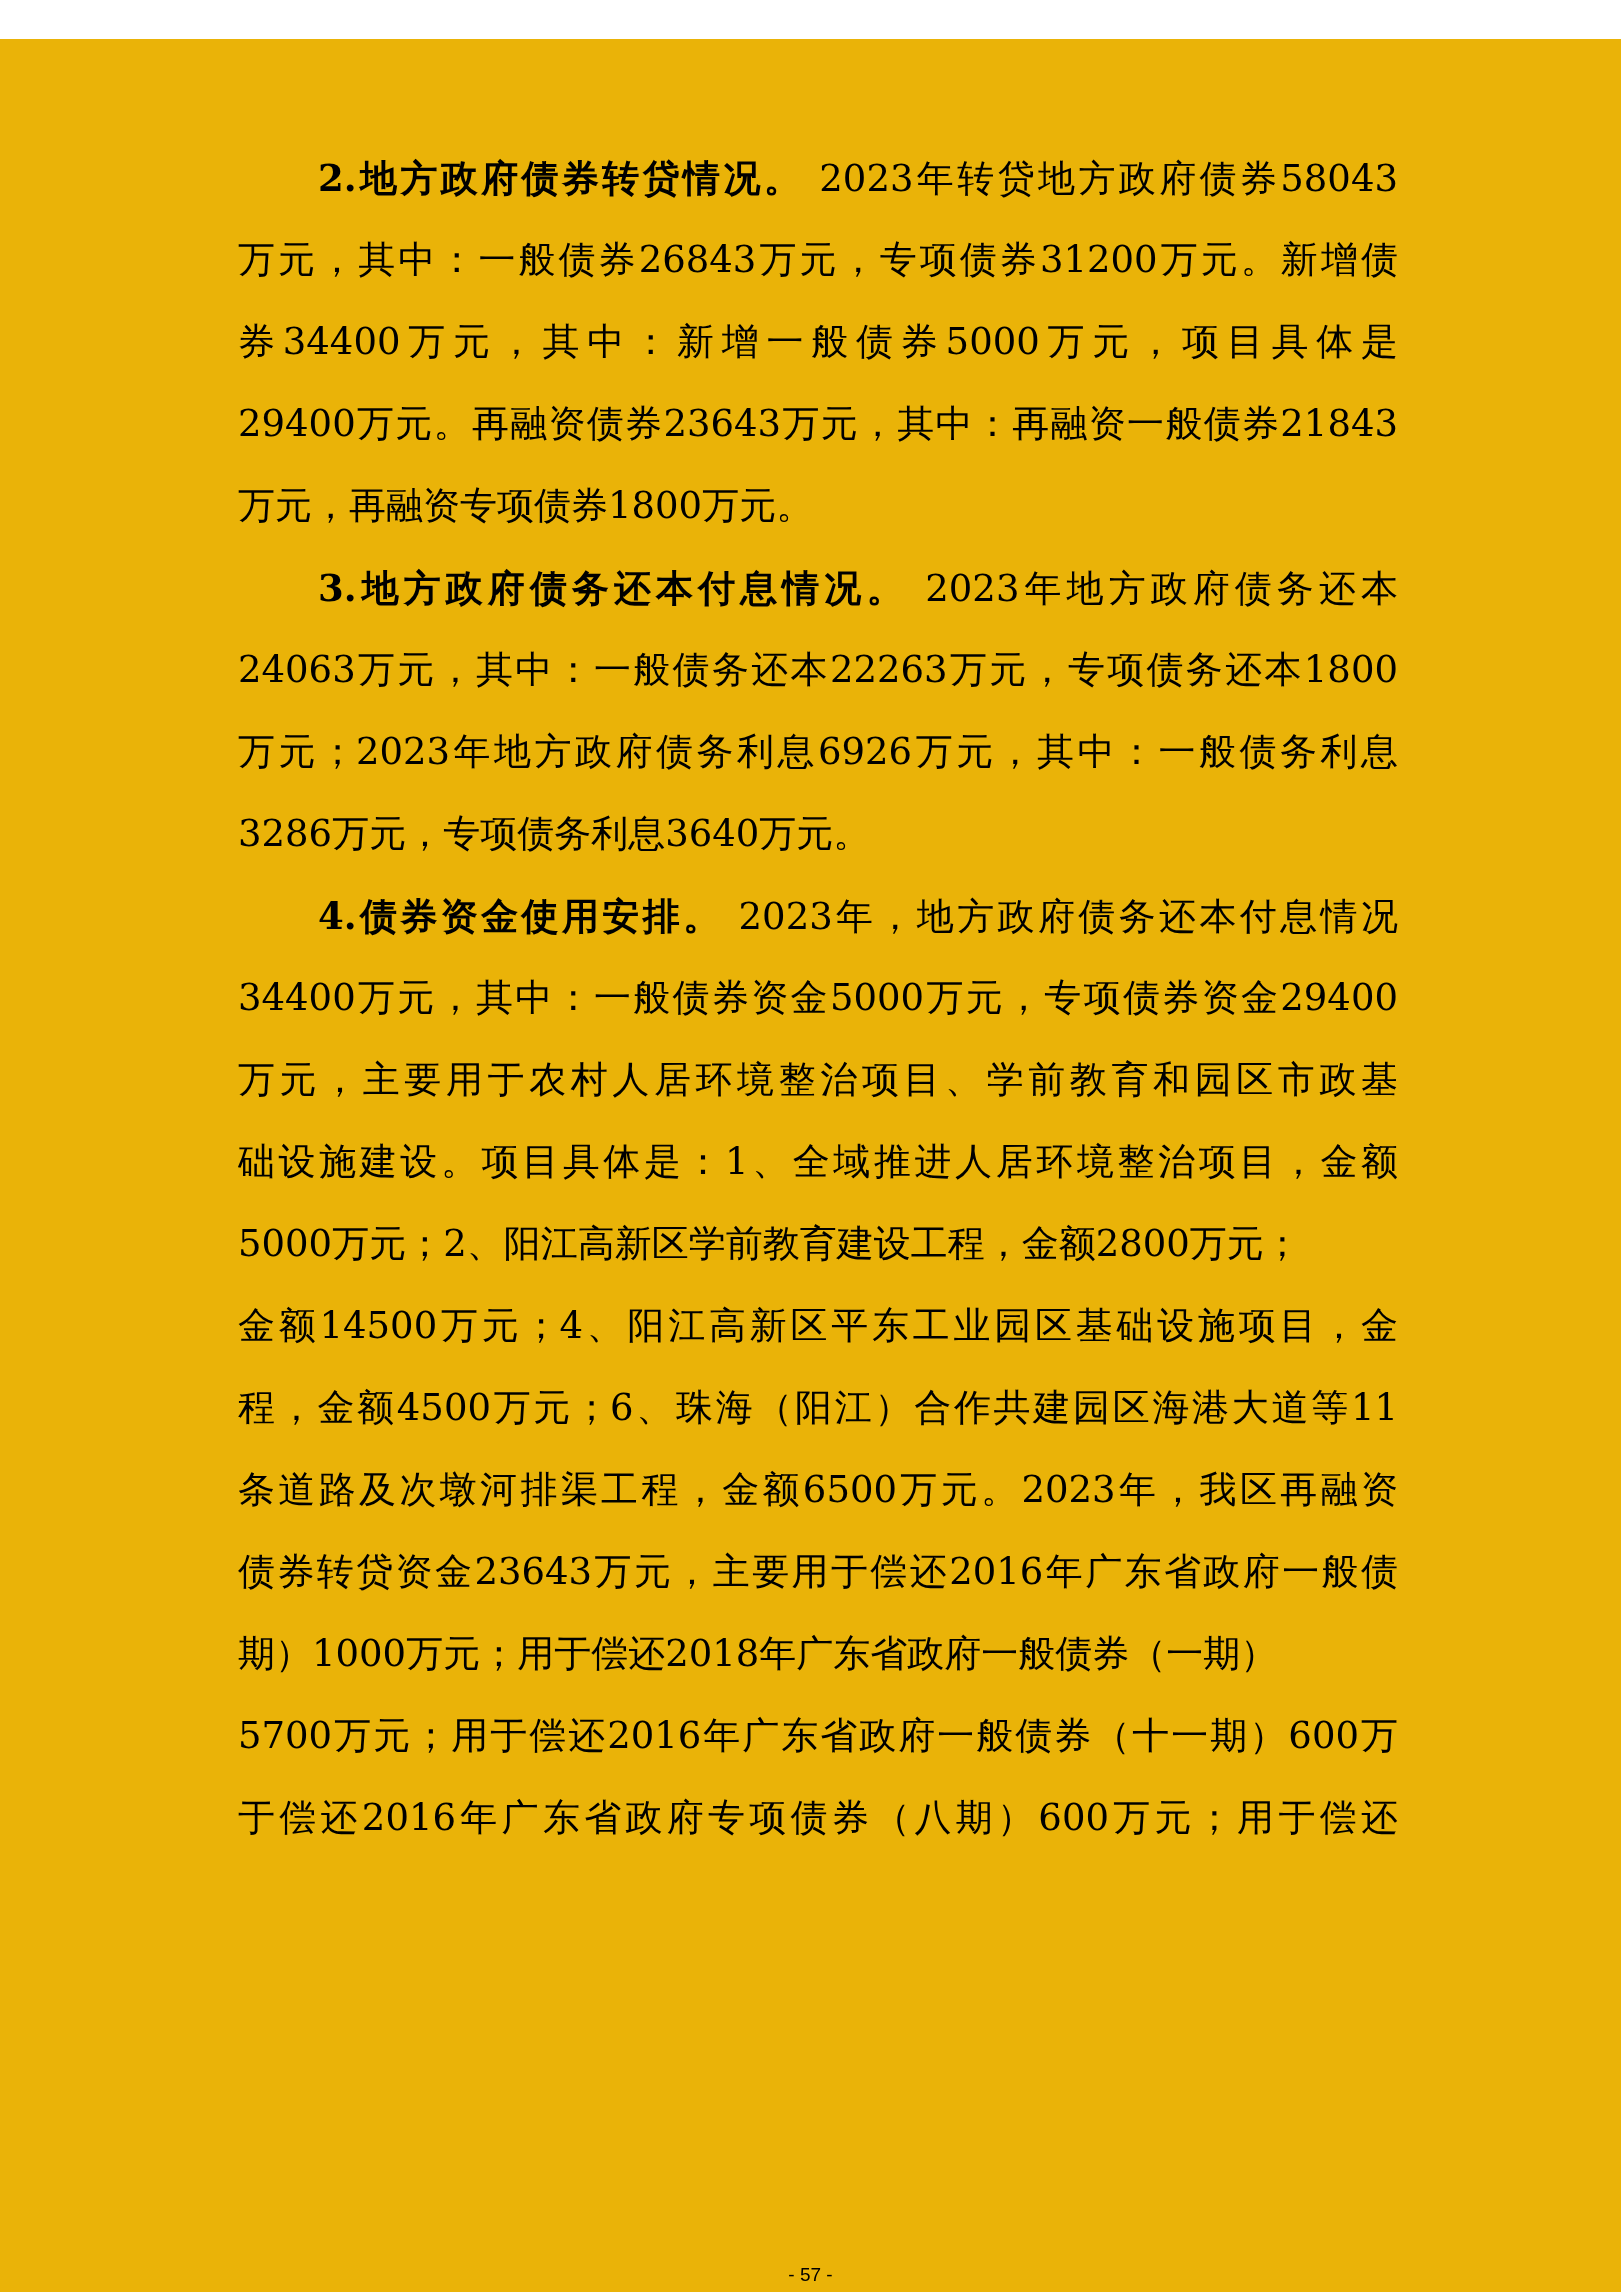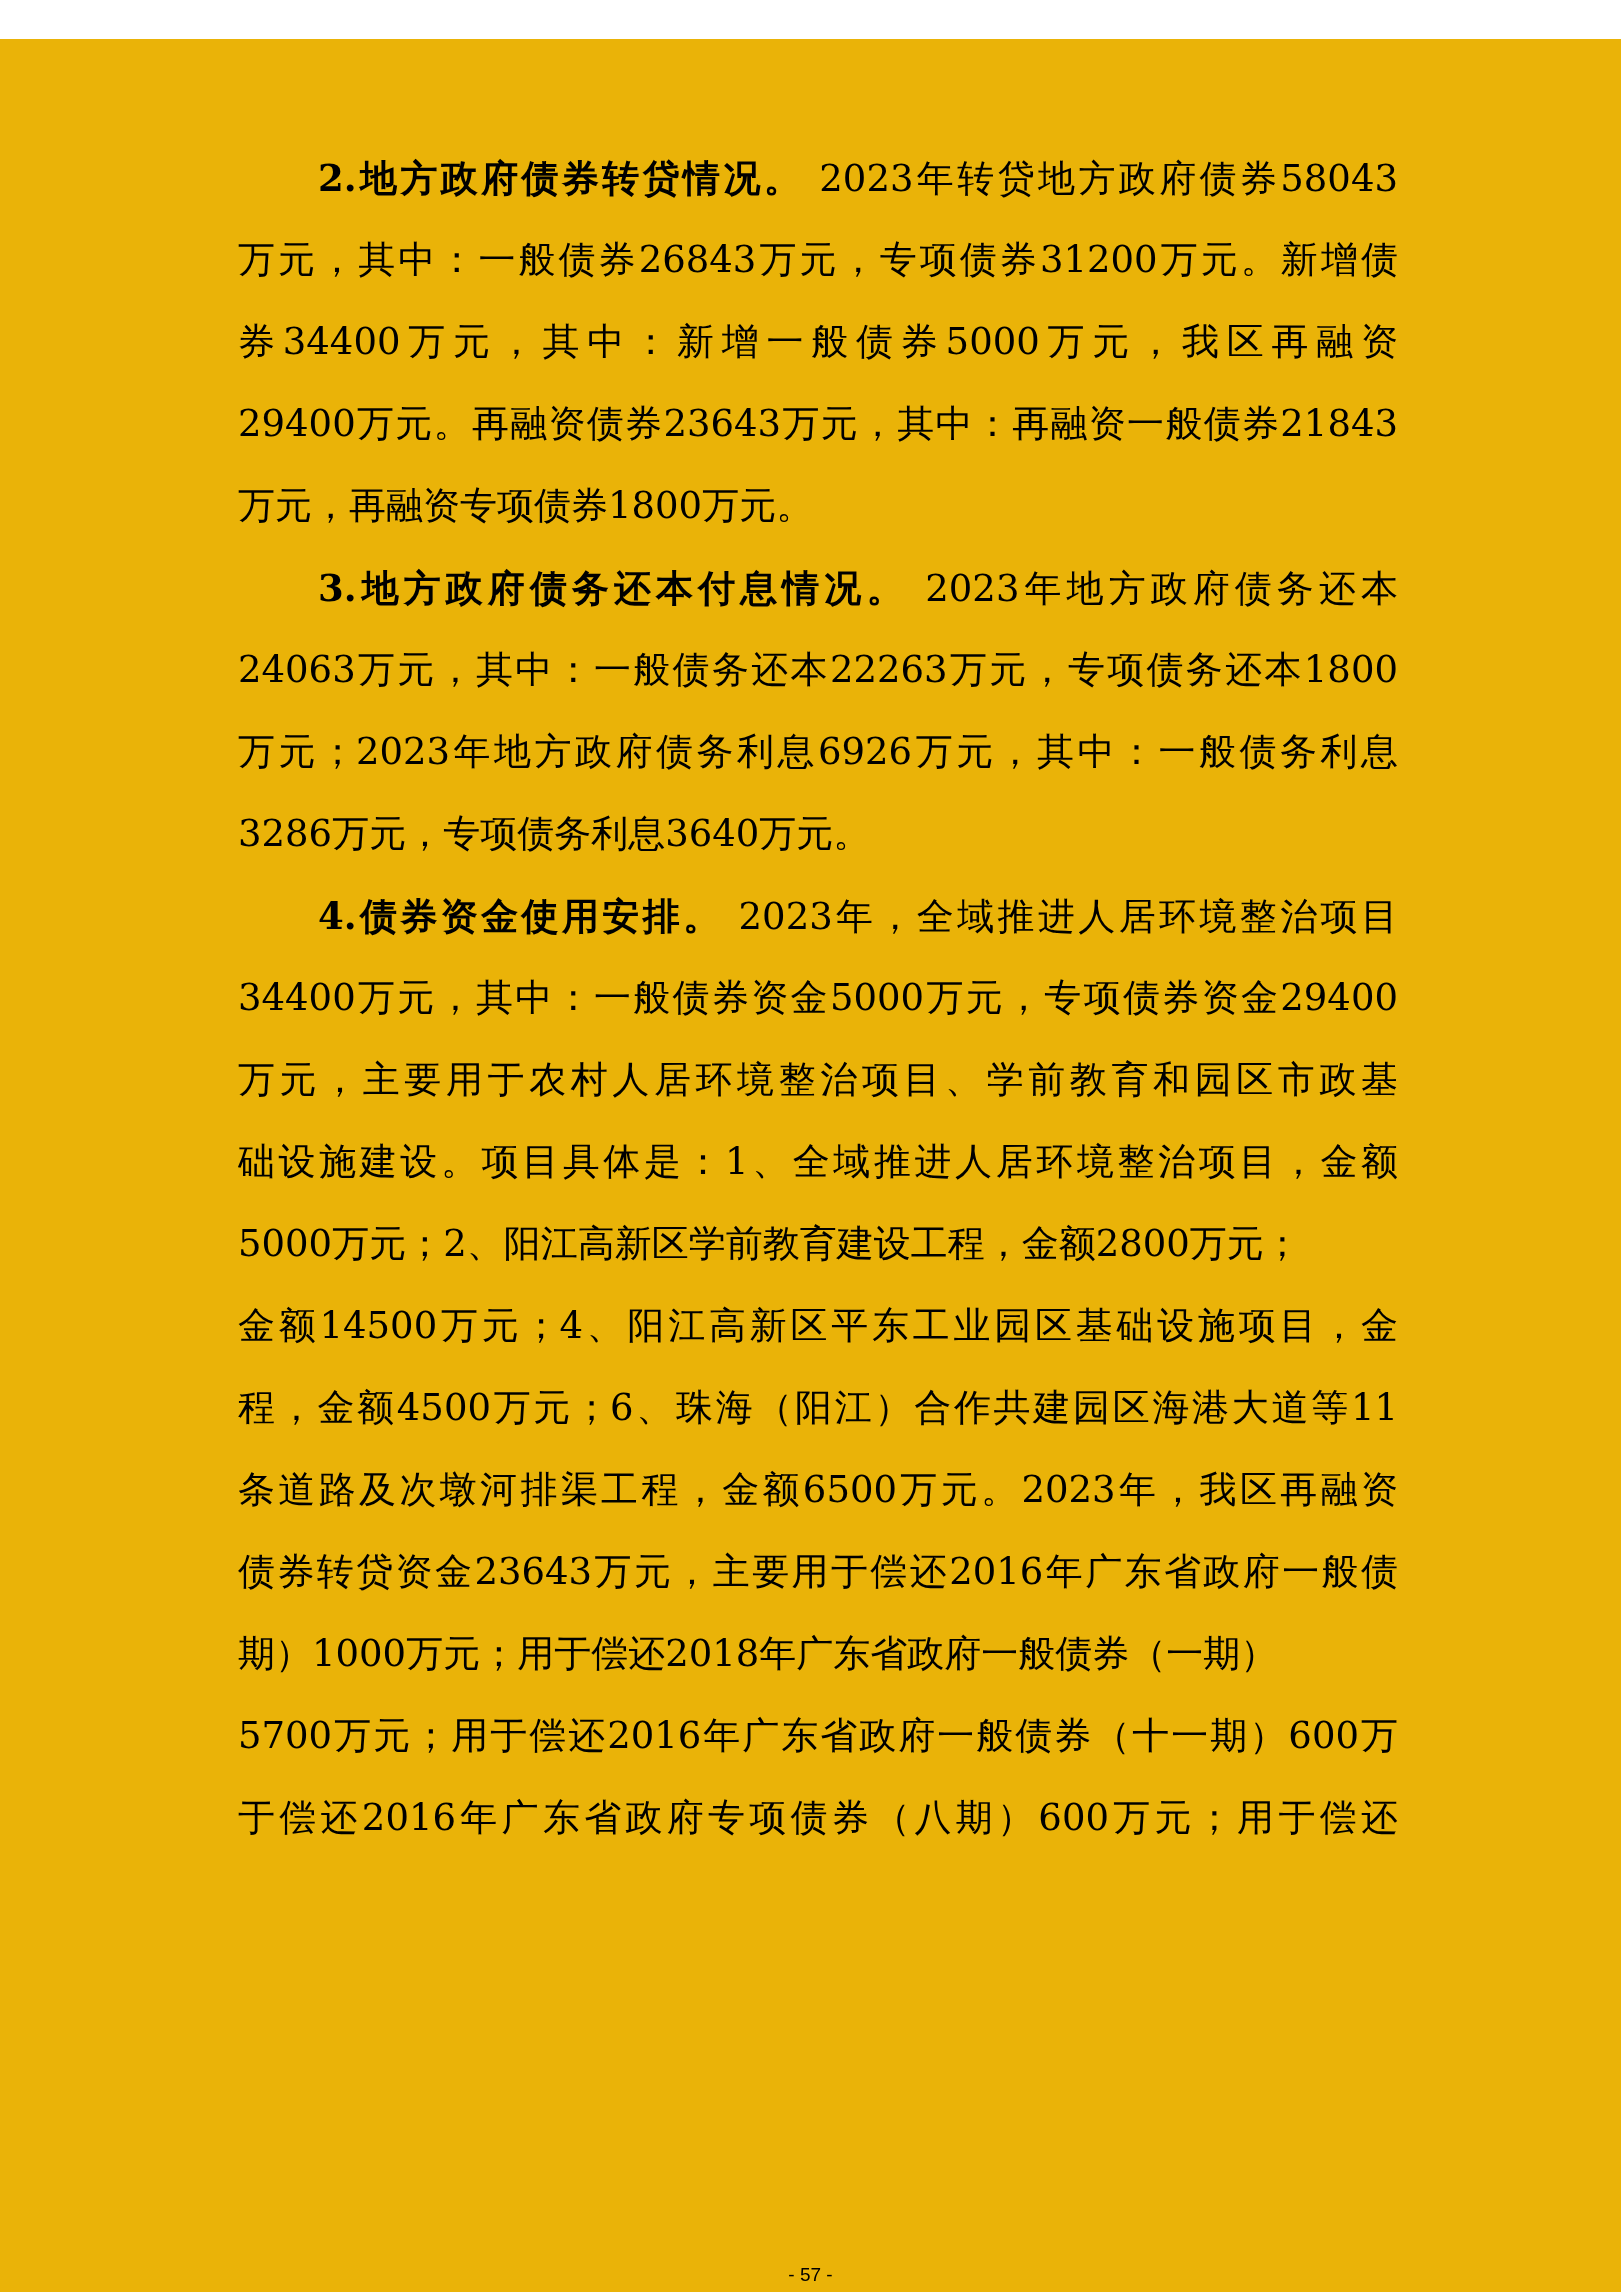--- a/index.html
+++ b/index.html
@@ -60,30 +60,30 @@
     }
   </style>
 </head>
 <body>
 
 <div class="page">
   <div class="text-block">
 
     <div class="line first-indent"><span class="heading">2.地方政府债券转贷情况。</span><span> 2023年转贷地方政府债券58043</span></div>
     <div class="line"><span>万元，其中：一般债券26843万元，专项债券31200万元。新增债</span></div>
-    <div class="line"><span>券34400万元，其中：新增一般债券5000万元，我区再融资</span></div>
+    <div class="line"><span>券34400万元，其中：新增一般债券5000万元，项目具体是</span></div>
     <div class="line"><span>29400万元。再融资债券23643万元，其中：再融资一般债券21843</span></div>
     <div class="line last"><span>万元，再融资专项债券1800万元。</span></div>
 
     <div class="line first-indent"><span class="heading">3.地方政府债务还本付息情况。</span><span> 2023年地方政府债务还本</span></div>
     <div class="line"><span>24063万元，其中：一般债务还本22263万元，专项债务还本1800</span></div>
     <div class="line"><span>万元；2023年地方政府债务利息6926万元，其中：一般债务利息</span></div>
     <div class="line last"><span>3286万元，专项债务利息3640万元。</span></div>
 
-    <div class="line first-indent"><span class="heading">4.债券资金使用安排。</span><span> 2023年，全域推进人居环境整治项目</span></div>
+    <div class="line first-indent"><span class="heading">4.债券资金使用安排。</span><span> 2023年，地方政府债务还本付息情况</span></div>
     <div class="line"><span>34400万元，其中：一般债券资金5000万元，专项债券资金29400</span></div>
     <div class="line"><span>万元，主要用于农村人居环境整治项目、学前教育和园区市政基</span></div>
     <div class="line"><span>础设施建设。项目具体是：1、全域推进人居环境整治项目，金额</span></div>
     <div class="line last"><span>5000万元；2、阳江高新区学前教育建设工程，金额2800万元；</span></div>
     <div class="line"><span>金额14500万元；4、阳江高新区平东工业园区基础设施项目，金</span></div>
     <div class="line"><span>程，金额4500万元；6、珠海（阳江）合作共建园区海港大道等11</span></div>
     <div class="line"><span>条道路及次墩河排渠工程，金额6500万元。2023年，我区再融资</span></div>
     <div class="line"><span>债券转贷资金23643万元，主要用于偿还2016年广东省政府一般债</span></div>
     <div class="line last"><span>期）1000万元；用于偿还2018年广东省政府一般债券（一期）</span></div>
     <div class="line"><span>5700万元；用于偿还2016年广东省政府一般债券（十一期）600万</span></div>

